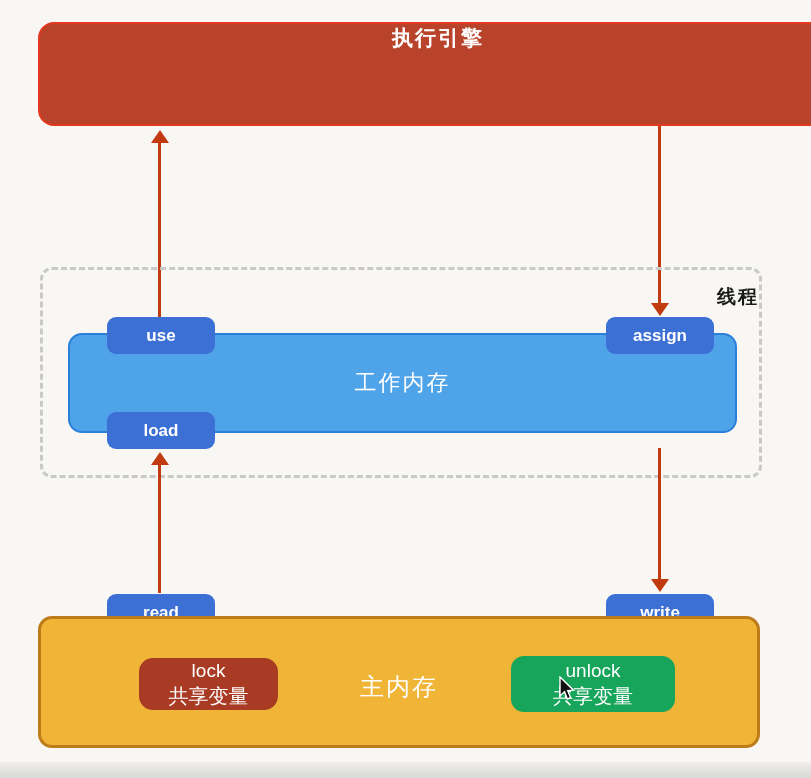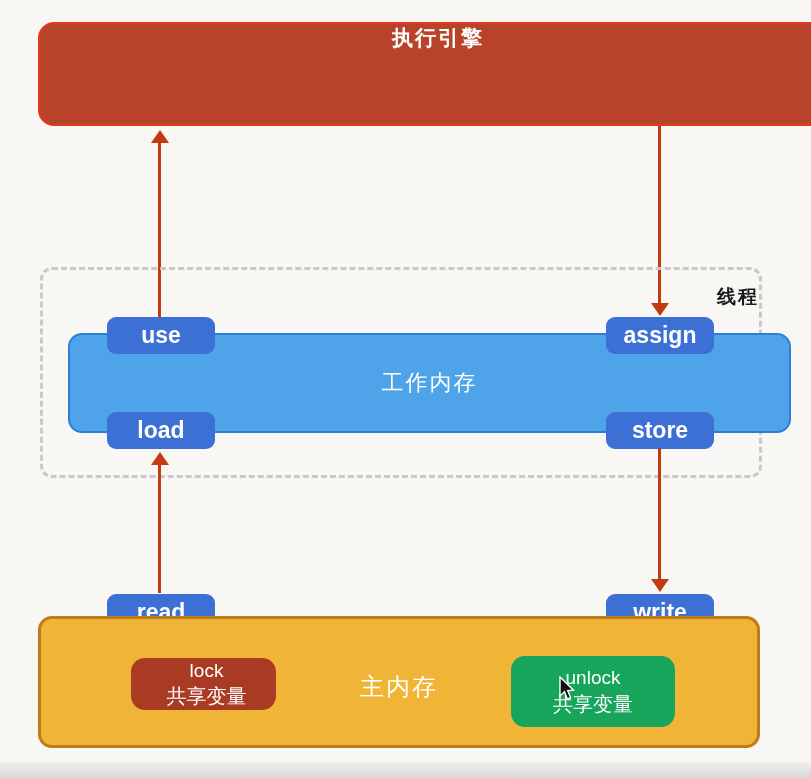--- a/index.html
+++ b/index.html
@@ -60,21 +60,21 @@
     color: var(--thread_label_text, #1a1a1a);
     font-size: 19px;
     font-weight: bold;
     letter-spacing: 2px;
   }
 
   
   .working-memory-box {
     position: absolute;
     left: 68px; top: 333px;
-    width: 723px; height: 100px;
+    width: 669px; height: 100px;
     box-sizing: border-box;
     background: var(--working_memory_fill, #4fa4e9);
     border: 2px solid var(--working_memory_border, #2b7fd8);
     border-radius: 14px;
     display: flex;
     align-items: center;
     justify-content: center;
   }
   .working-memory-box .label {
     color: var(--box_label_text, #ffffff);
@@ -85,21 +85,21 @@
   
   .op-btn {
     position: absolute;
     width: 108px; height: 37px;
     background: var(--operation_button_fill, #3c70d4);
     border-radius: 9px;
     display: flex;
     align-items: center;
     justify-content: center;
     color: var(--box_label_text, #ffffff);
-    font-size: 23px;
+    font-size: 17px;
     font-weight: bold;
   }
   .op-use    { left: 107px; top: 317px; }
   .op-assign { left: 606px; top: 317px; }
   .op-load   { left: 107px; top: 412px; }
   .op-store  { left: 606px; top: 412px; }
   .op-read   { left: 107px; top: 594px; }
   .op-write  { left: 606px; top: 594px; }
 
   
@@ -127,29 +127,29 @@
     display: flex;
     flex-direction: column;
     align-items: center;
     justify-content: center;
     color: var(--box_label_text, #ffffff);
     line-height: 1.3;
   }
   .var-box .line1 { font-size: 19px; }
   .var-box .line2 { font-size: 20px; }
   .lock-box {
-    left: 90px; top: 39px;
+    left: 98px; top: 39px;
     width: 139px; height: 52px;
     background: var(--lock_fill, #a93b25);
-    padding-left: 6px;
   }
   .unlock-box {
     left: 470px; top: 37px;
-    width: 164px; height: 71px;
+    width: 164px; height: 56px;
     background: var(--unlock_fill, #17a45b);
+    border-radius: 13px;
   }
 
   
   .arrow-line {
     position: absolute;
     width: 3px;
     background: var(--arrow, #c23a10);
   }
   .arrowhead {
     position: absolute;
@@ -195,23 +195,20 @@
   </div>
 
   <div class="op-btn op-use">
     <span>use</span>
   </div>
   <div class="op-btn op-load">
     <span>load</span>
   </div>
   <div class="op-btn op-assign">
     <span>assign</span>
-  </div>
-  <div class="op-btn op-store">
-    <span>store</span>
   </div>
 
   <div>
     <div class="arrowhead up" style="left:151px; top:452px;"></div>
     <div class="arrow-line" style="left:158px; top:464px; height:129px;"></div>
   </div>
 
   <div>
     <div class="arrow-line" style="left:658px; top:448px; height:131px;"></div>
     <div class="arrowhead down" style="left:651px; top:579px;"></div>

